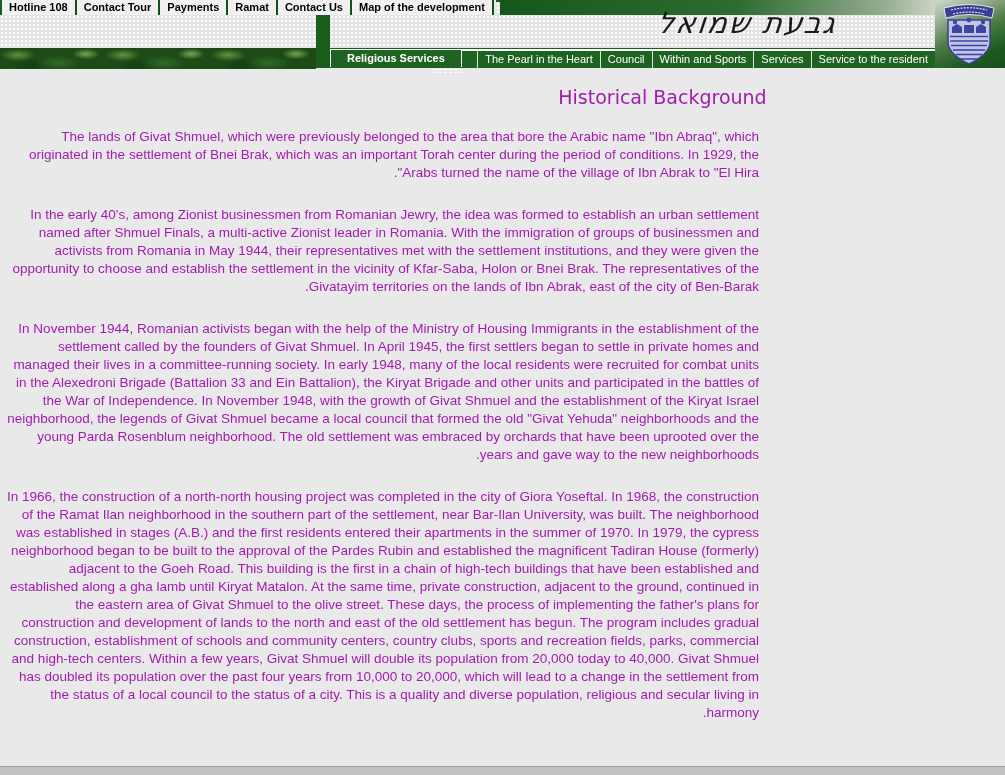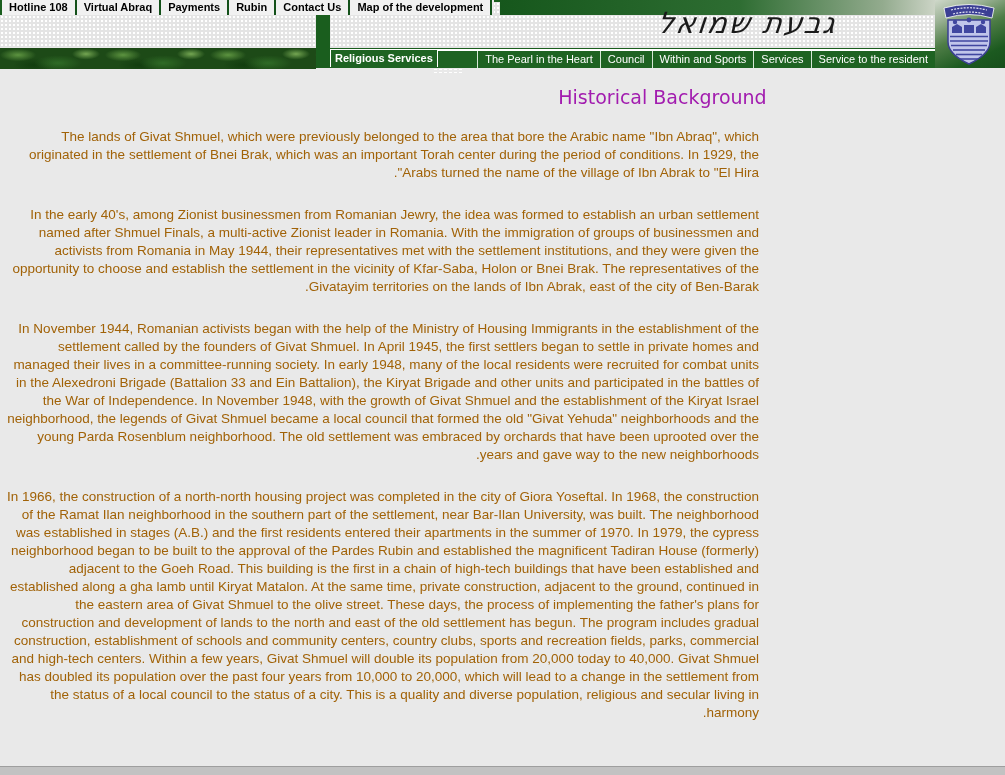--- a/index.html
+++ b/index.html
@@ -28,21 +28,21 @@
         background-image:
           radial-gradient(ellipse 26px 9px at 18px 7px,  #5d9440 0%, rgba(0,0,0,0) 70%),
           radial-gradient(ellipse 34px 11px at 58px 15px,#2f6b26 0%, rgba(0,0,0,0) 70%),
           radial-gradient(ellipse 20px 8px at 86px 6px,  #74a652 0%, rgba(0,0,0,0) 70%),
           radial-gradient(ellipse 30px 10px at 34px 17px,#123d0f 0%, rgba(0,0,0,0) 70%);
         background-size:105px 21px;background-repeat:repeat-x;}
 
   .row3-fill{position:absolute;left:330px;top:49px;width:605px;height:19px;background:#1e6322;
         border-top:2px solid #ffffff;box-sizing:border-box;}
   .tab{position:absolute;left:330px;top:49px;height:17px;background:#1e6322;color:#fff;
-        font-size:11px;font-weight:700;line-height:17px;padding:0 4px;border:1px solid #fff;
+        font-size:11px;font-weight:700;line-height:17px;padding:0 16px;border:1px solid #fff;
         border-bottom:none;z-index:2;cursor:pointer;white-space:nowrap;}
   .tab-dots{position:absolute;left:433px;top:68px;width:30px;height:6px;
         background-image:radial-gradient(#ffffff 1px, rgba(0,0,0,0) 1.1px);
         background-size:5px 3px;z-index:2;}
 
   .subnav{position:absolute;right:70px;top:51px;height:17px;display:flex;z-index:2;}
   .subnav-item{display:block;color:#fff;font-size:11px;line-height:17px;padding:0 7px;
         border-left:1px solid #d7e7d7;text-decoration:none;white-space:nowrap;cursor:pointer;}
 
   .hebrew-name{position:absolute;right:168px;top:6px;z-index:2;color:#1a1a1a;
@@ -51,46 +51,46 @@
 
   .logo-col{position:absolute;left:935px;top:0;width:70px;height:68px;
         background:linear-gradient(155deg,#cfd8ca 0%,#9db397 22%,#4e7d46 48%,#1c5a20 78%,#174f1b 100%);}
   .emblem{position:absolute;left:939px;top:2px;z-index:4;cursor:pointer;}
 
   
   .content{position:absolute;top:68px;left:0;width:1005px;}
   .page-title{margin:18px 0 0 320px;text-align:center;font-family:"DejaVu Sans",sans-serif;
         font-size:19px;font-weight:400;color:#a21caf;}
   .article{direction:rtl;text-align:right;margin:20px 246px 0 2px;
-        font-size:13.5px;line-height:18px;color:#a16207;}
+        font-size:13.5px;line-height:18px;color:#a21caf;}
   .para{margin:0 0 24px 0;}
 
   .bottom-bar{position:absolute;left:0;bottom:0;width:1005px;height:8px;background:#c2c2c2;
         border-top:1px solid #9e9e9e;}
 </style>
 </head>
 <body>
 
 <div class="page">
 
   <header class="header">
     <div class="dotted dotted-left"></div>
     <div class="dotted dotted-mid"></div>
     <div class="dotted dotted-notch"></div>
     <div class="green-grad-top"></div>
 
     <nav class="topnav">
 
         <a class="topnav-item">Hotline 108</a>
 
-        <a class="topnav-item">Virtual Abraq</a>
+        <a class="topnav-item">Contact Tour</a>
 
         <a class="topnav-item">Payments</a>
 
-        <a class="topnav-item">Rubin</a>
+        <a class="topnav-item">Ramat</a>
 
         <a class="topnav-item">Contact Us</a>
 
         <a class="topnav-item">Map of the development</a>
       </nav>
 
     <div class="leaf"></div>
 
     <div class="row3-fill"></div>
     <a class="tab">Religious Services</a>

